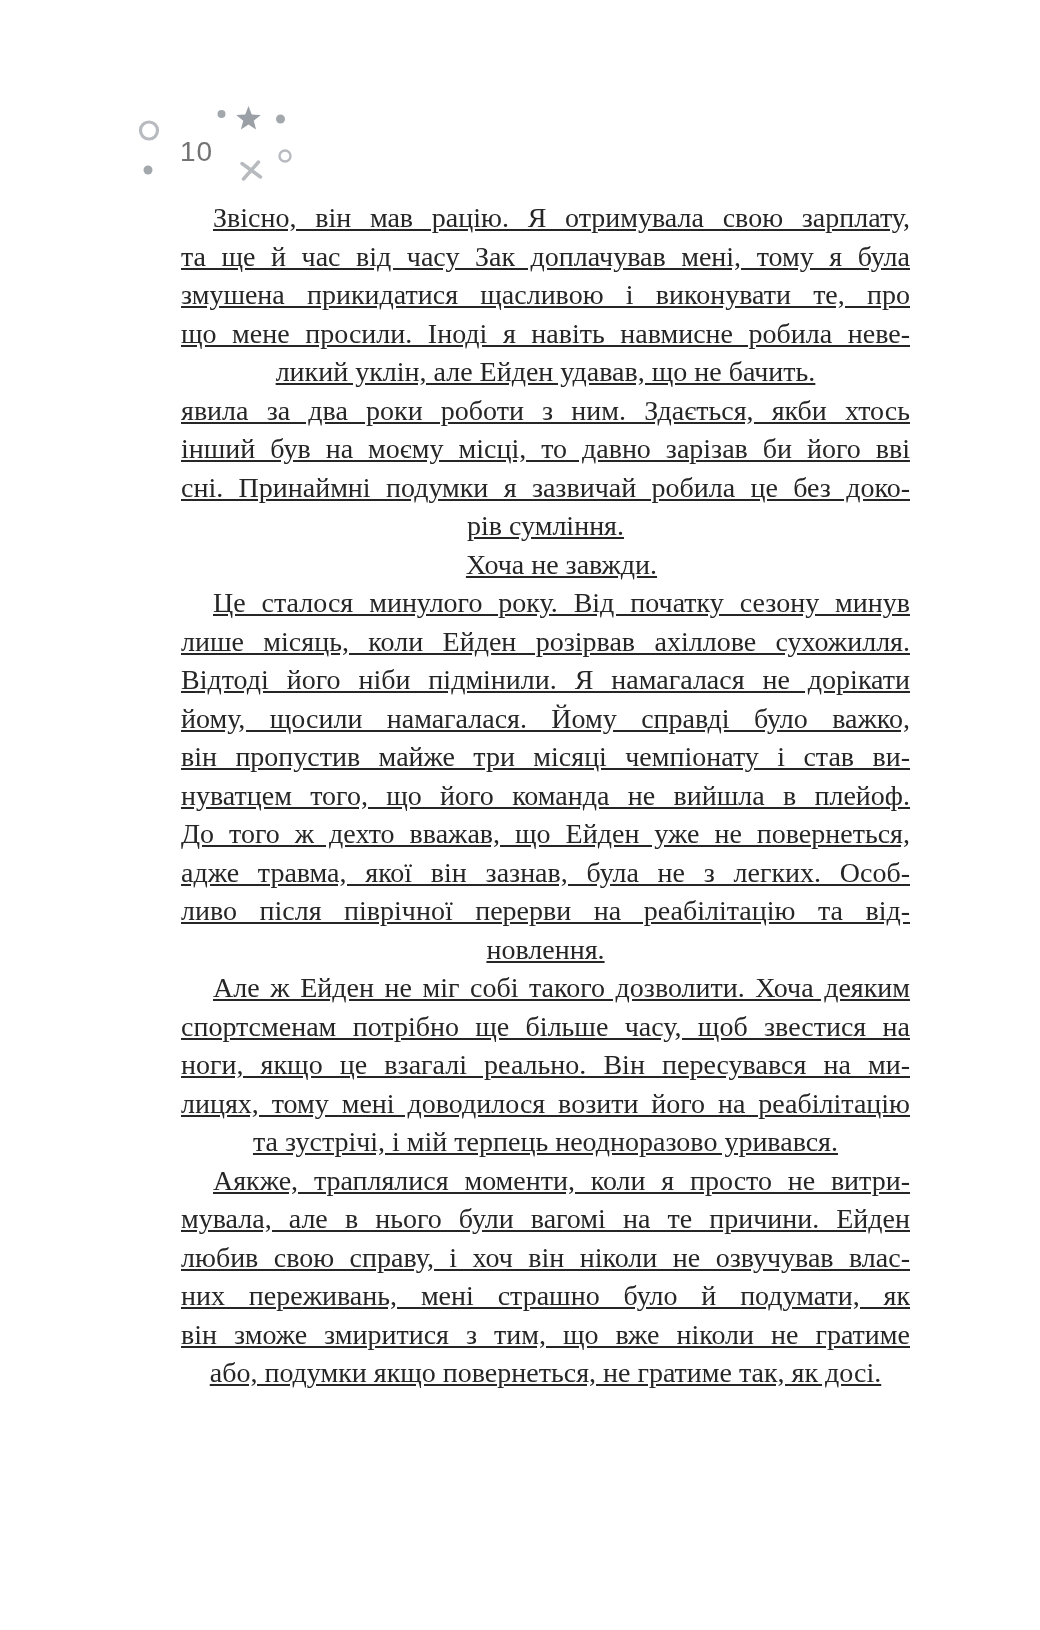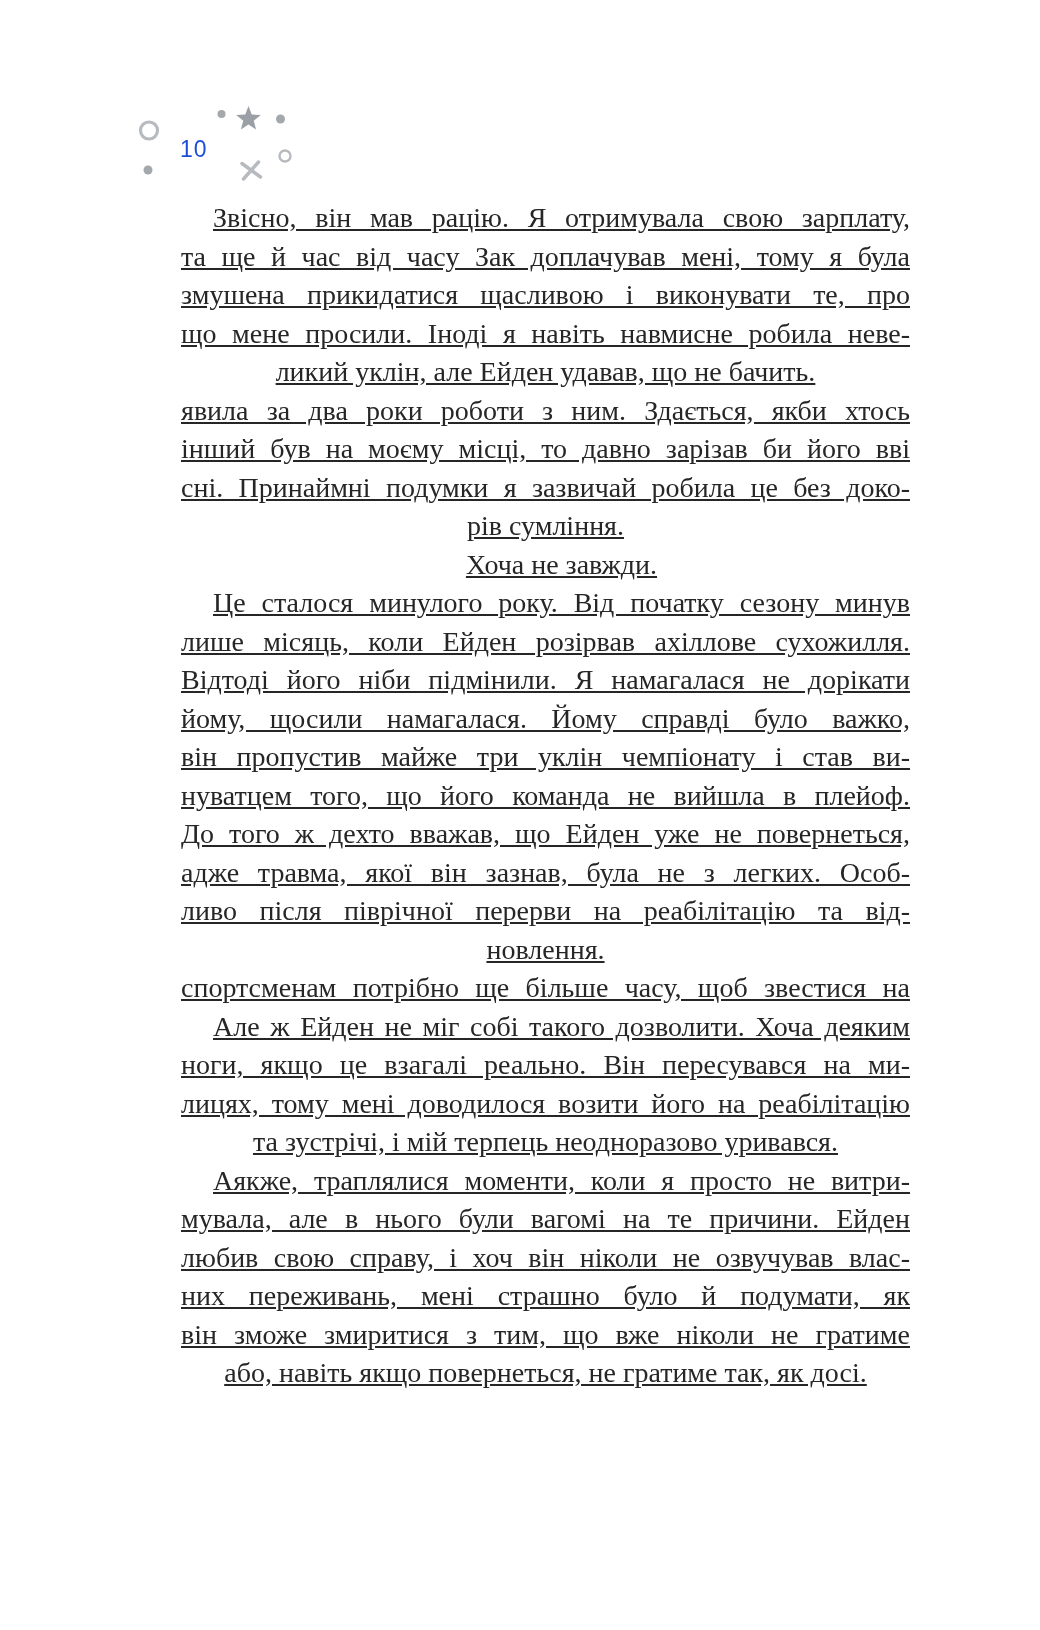--- a/index.html
+++ b/index.html
@@ -16,24 +16,24 @@
     left: 130px;
     top: 98px;
     width: 170px;
     height: 92px;
   }
   .page-num {
     position: absolute;
     left: 180px;
     top: 136px;
     font-family: "Liberation Sans", sans-serif;
-    font-size: 23px;
+    font-size: 28px;
     font-weight: 500;
     letter-spacing: 1px;
-    color: #1d4ed8;
+    color: #737373;
   }
   .text-block {
     position: absolute;
     left: 181px;
     top: 199px;
     width: 729px;
     color: #262626;
     font-size: 28px;
     line-height: 38.5px;
     text-decoration: underline;
@@ -87,37 +87,37 @@
         <div class="line">рів сумління.</div>
       </div>
       <div class="paragraph">
         <div class="line first">Хоча не завжди.</div>
       </div>
       <div class="paragraph">
         <div class="line first justify">Це сталося минулого року. Від початку сезону минув</div>
         <div class="line justify">лише місяць, коли Ейден розірвав ахіллове сухожилля.</div>
         <div class="line justify">Відтоді його ніби підмінили. Я намагалася не дорікати</div>
         <div class="line justify">йому, щосили намагалася. Йому справді було важко,</div>
-        <div class="line justify">він пропустив майже три уклін чемпіонату і став ви-</div>
+        <div class="line justify">він пропустив майже три місяці чемпіонату і став ви-</div>
         <div class="line justify">нуватцем того, що його команда не вийшла в плейоф.</div>
         <div class="line justify">До того ж дехто вважав, що Ейден уже не повернеться,</div>
         <div class="line justify">адже травма, якої він зазнав, була не з легких. Особ-</div>
         <div class="line justify">ливо після піврічної перерви на реабілітацію та від-</div>
         <div class="line">новлення.</div>
       </div>
       <div class="paragraph">
+        <div class="line first justify">Але ж Ейден не міг собі такого дозволити. Хоча деяким</div>
         <div class="line justify">спортсменам потрібно ще більше часу, щоб звестися на</div>
-        <div class="line first justify">Але ж Ейден не міг собі такого дозволити. Хоча деяким</div>
         <div class="line justify">ноги, якщо це взагалі реально. Він пересувався на ми-</div>
         <div class="line justify">лицях, тому мені доводилося возити його на реабілітацію</div>
         <div class="line">та зустрічі, і мій терпець неодноразово уривався.</div>
       </div>
       <div class="paragraph">
         <div class="line first justify">Аякже, траплялися моменти, коли я просто не витри-</div>
         <div class="line justify">мувала, але в нього були вагомі на те причини. Ейден</div>
         <div class="line justify">любив свою справу, і хоч він ніколи не озвучував влас-</div>
         <div class="line justify">них переживань, мені страшно було й подумати, як</div>
         <div class="line justify">він зможе змиритися з тим, що вже ніколи не гратиме</div>
-        <div class="line">або, навіть якщо повернеться, не гратиме так, як досі.</div>
+        <div class="line">або, подумки якщо повернеться, не гратиме так, як досі.</div>
       </div>
     </main>
 
 </div>
 
 </body></html>

